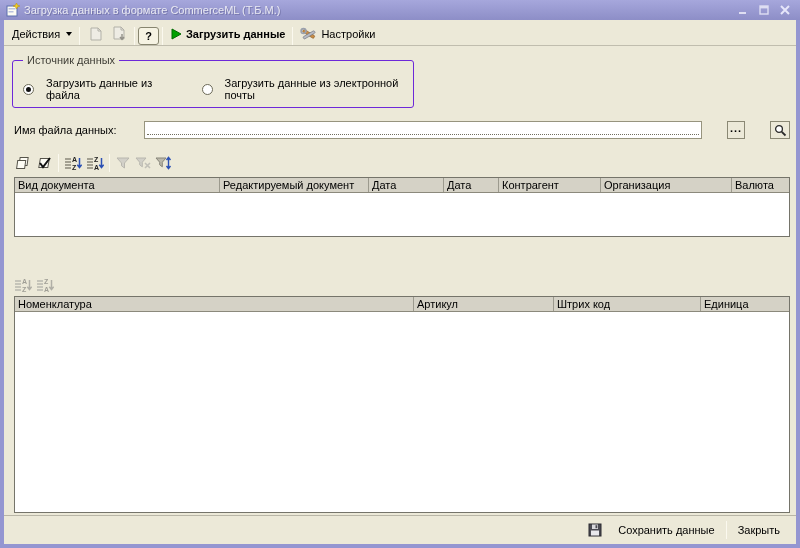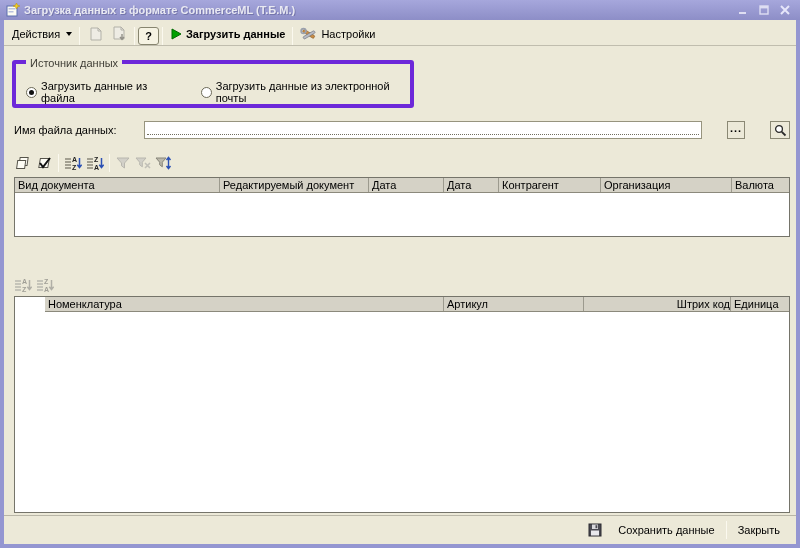--- a/index.html
+++ b/index.html
@@ -11,21 +11,21 @@
     font-size:11px;color:#000;overflow:hidden;
   }
   
   .titlebar{
     position:absolute;left:0;top:0;right:0;height:20px;
     background:linear-gradient(#a6a7dc,#8d8ec7);
     display:flex;align-items:center;padding:0 4px;
   }
   .title-icon{width:14px;height:14px;margin:0 4px 0 2px;flex:none;}
   .title-text{
-    flex:1;font-weight:bold;color:#e9e9f2;
+    flex:1;font-weight:normal;color:#e9e9f2;
     text-shadow:1px 1px 0 rgba(80,80,130,.45);
     white-space:nowrap;overflow:hidden;
   }
   .title-btns{display:flex;align-items:center;gap:7px;padding-right:4px;}
   .title-btn{width:14px;height:13px;display:flex;align-items:center;justify-content:center;cursor:default;}
   
   .client{
     position:absolute;left:4px;top:20px;right:4px;bottom:4px;
     background:#ece9d8;
   }
@@ -43,27 +43,27 @@
   .drop-arrow{width:0;height:0;border-left:3px solid transparent;border-right:3px solid transparent;border-top:4px solid #000;margin-left:2px;}
   .help-btn{
     border:1px solid #87856f;border-radius:3px;background:#f6f3e3;
     padding:1px 6px;height:18px;display:flex;align-items:center;font-weight:bold;
   }
   .bold{font-weight:bold;}
   .disabled{filter:grayscale(1);opacity:.5;}
   
   .groupbox{
     position:absolute;left:8px;top:40px;width:402px;height:48px;
-    border:4px solid #6d28d9;border-radius:3px;
+    border:1px solid #6d28d9;border-radius:3px;
   }
   .groupbox-label{
     position:absolute;left:10px;top:-7px;background:#ece9d8;padding:0 4px;color:#3f3e36;
   }
   .radio-row{position:absolute;left:10px;top:16px;display:flex;align-items:center;gap:26px;}
-  .radio{display:flex;align-items:center;gap:4px;}
+  .radio{display:flex;align-items:center;gap:12px;}
   .radio-circle{
     width:11px;height:11px;border-radius:50%;
     border:1px solid #6c6a58;background:#fff;position:relative;flex:none;
   }
   .radio-circle.checked::after{
     content:"";position:absolute;left:2px;top:2px;width:5px;height:5px;border-radius:50%;background:#111;
   }
   
   .file-row{position:absolute;left:10px;top:100px;right:6px;height:20px;display:flex;align-items:center;gap:24px;}
   .file-label{width:106px;flex:none;}
@@ -312,25 +312,25 @@
           <svg width="18" height="16" viewBox="0 0 18 16">
             <path d="M1 4 h6 M1 7 h6 M1 10 h6 M1 13 h6" stroke="#8a887a" stroke-width="1.6"></path>
             <text x="8" y="7" font-size="7" font-weight="bold" fill="#555">Z</text>
             <text x="8" y="15" font-size="7" font-weight="bold" fill="#555">A</text>
             <path d="M15.5 3 v9 M13.3 9.7 l2.2 2.8 2.2 -2.8" fill="none" stroke="#77757f" stroke-width="1.5"></path>
           </svg>
         </span>
       </div>
     </div>
 
-    <div class="datatable" style="top:276px;height:217px;padding-left:30px;">
+    <div class="datatable" style="top:276px;height:217px;">
       <div class="thead">
         <div class="th" style="width:399px;">Номенклатура</div>
         <div class="th" style="width:140px;">Артикул</div>
-        <div class="th" style="width:147px;text-align:right;">Штрих код</div>
+        <div class="th" style="width:147px;">Штрих код</div>
         <div class="th">Единица</div>
       </div>
       <div class="tbody"></div>
     </div>
 
     <div class="bottombar">
       <div class="bb-btn">
         <span>
           <svg width="14" height="14" viewBox="0 0 14 14">
             <rect x="1" y="1" width="12" height="12" fill="#4a4a52" stroke="#2b2b30"></rect>

